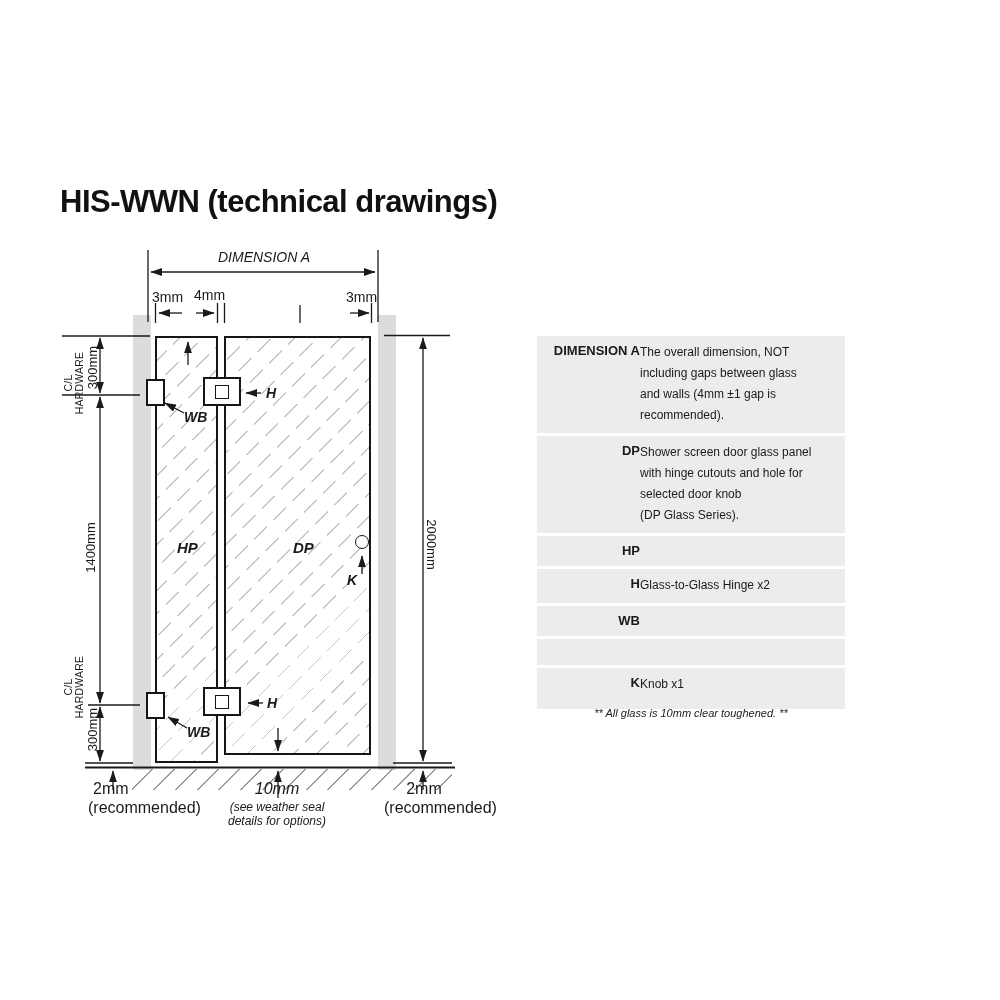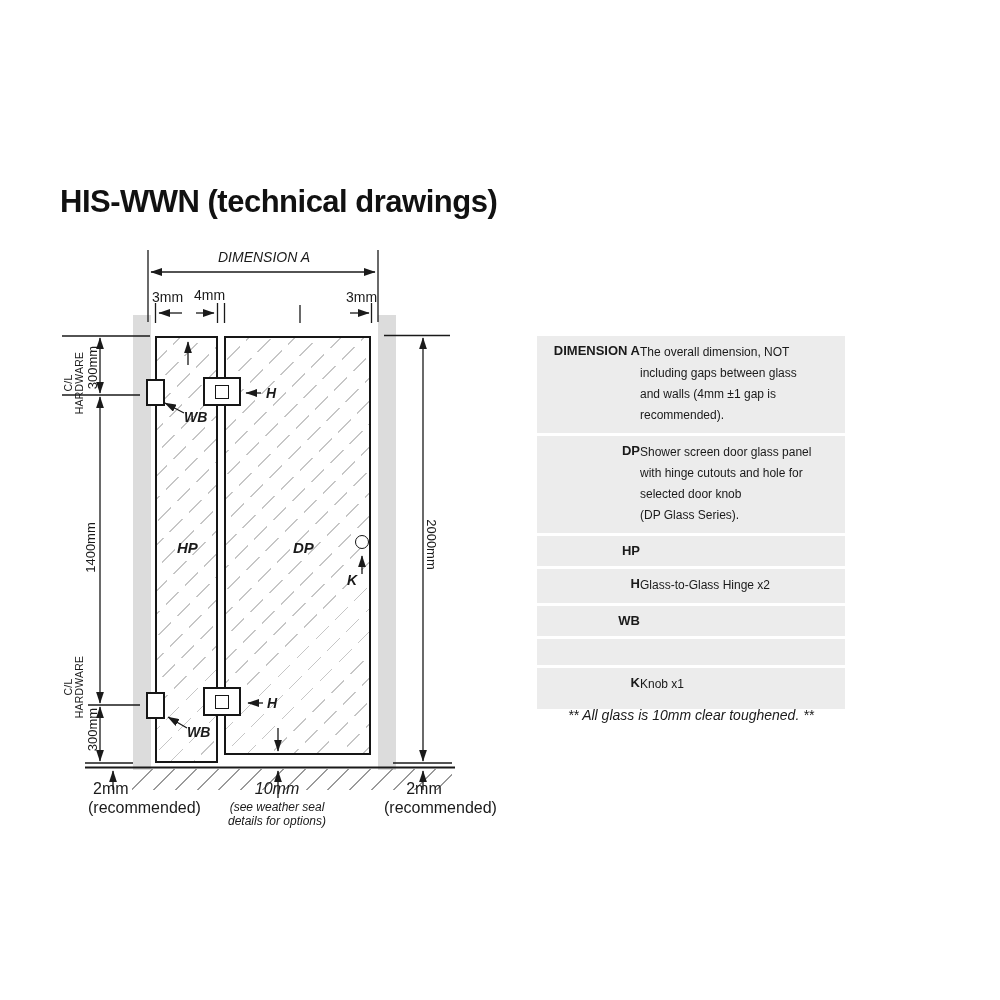--- a/index.html
+++ b/index.html
@@ -42,21 +42,21 @@
   .ival{font-style:italic;}
   .ctr{text-align:center;}
   
   .legend{left:537px;top:333px;width:308px;background:#ececec;z-index:3;}
   .legend .hd{font-size:19px;font-weight:bold;padding:8px 0 6px 13px;letter-spacing:0.2px;}
   .lrow{display:flex;border-top:3px solid #fff;padding:6px 0 7px 0;}
   .lrow .term{width:103px;font-weight:bold;font-size:13px;text-align:right;flex:none;line-height:17px;}
   .lrow .desc{font-size:12px;line-height:21px;white-space:pre-line;flex:1;}
   .lrow.nowrap .desc{white-space:nowrap;overflow:visible;}
   .lrow.empty{min-height:13px;}
-  .footnote{left:537px;top:707px;width:308px;text-align:center;font-style:italic;font-size:14px;z-index:3;}
+  .footnote{left:537px;top:707px;width:308px;text-align:center;font-style:italic;font-size:11px;z-index:3;}
 </style>
 </head>
 <body>
 
 <div class="page">
 
   <div class="abs title">HIS-WWN (technical drawings)</div>
 
   <div class="abs wall wall-left"></div>
   <div class="abs wall wall-right"></div>

